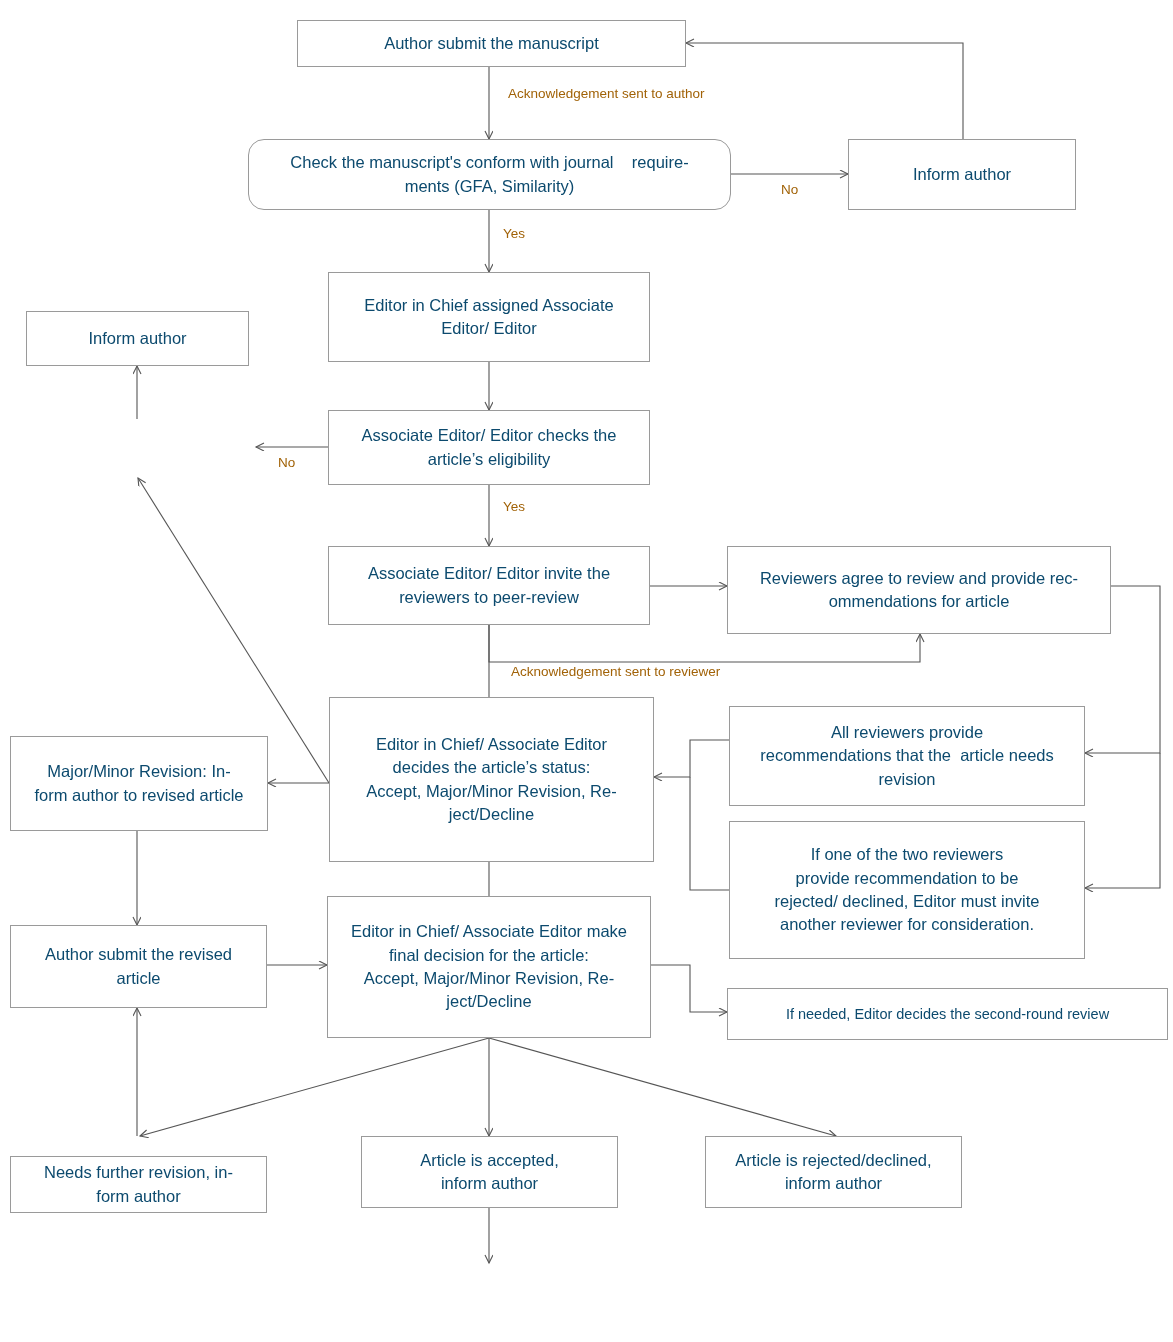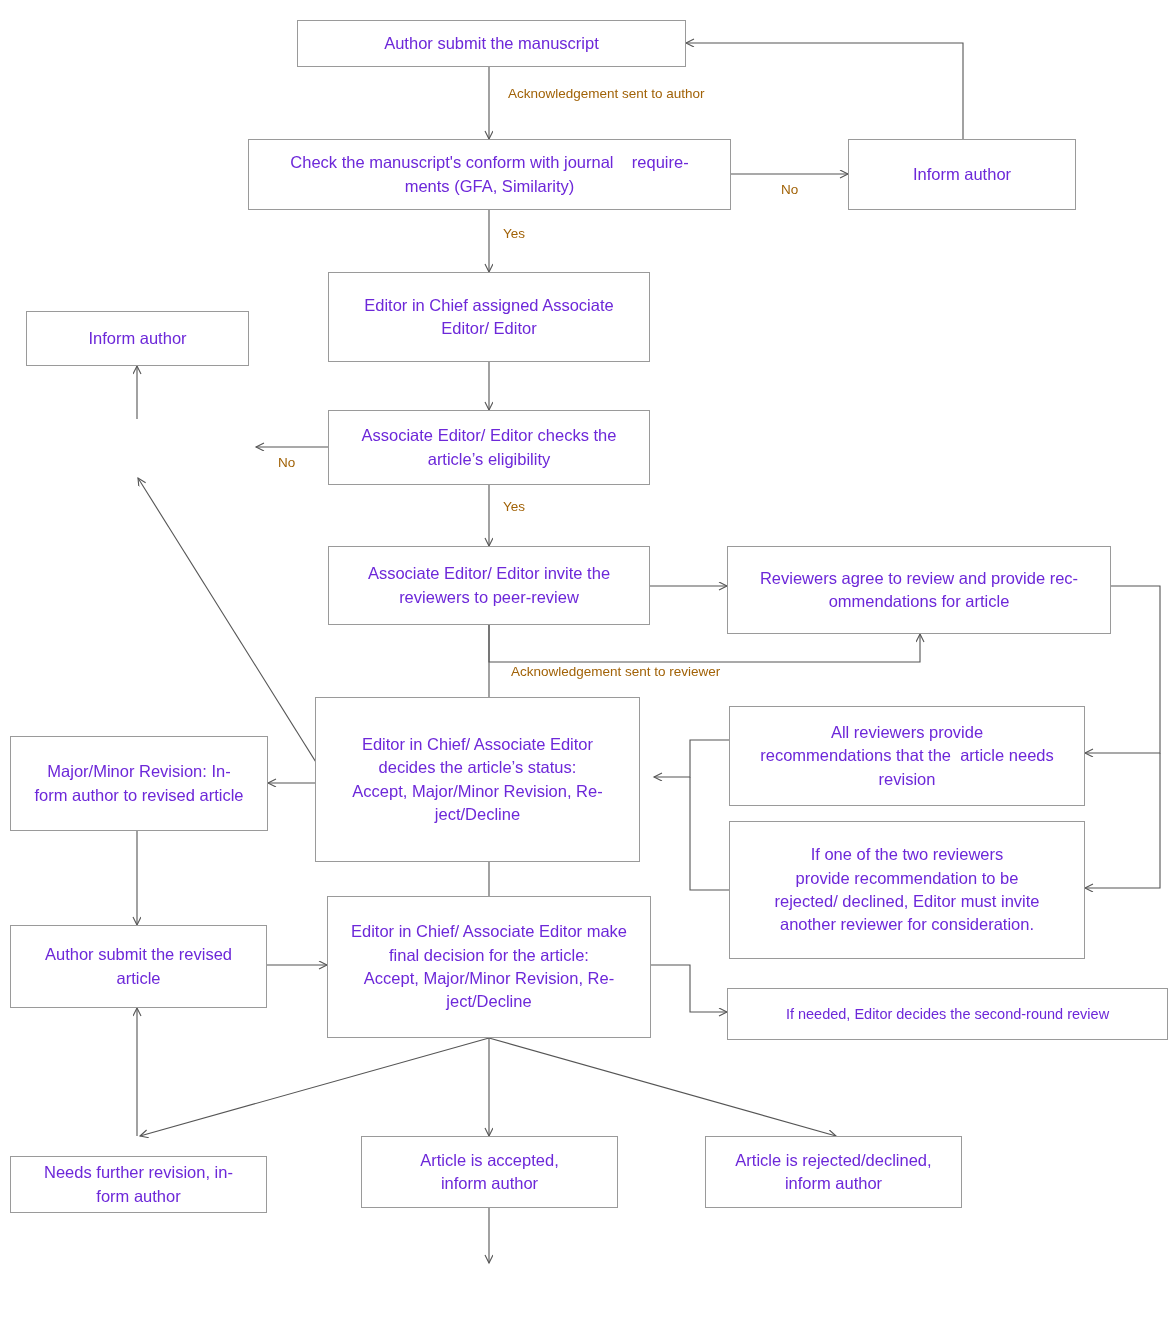--- a/index.html
+++ b/index.html
@@ -26,21 +26,21 @@
   }
   .node {
     position: absolute;
     box-sizing: border-box;
     border: 1px solid #9a9a9a;
     background: #ffffff;
     display: flex;
     align-items: center;
     justify-content: center;
     text-align: center;
-    color: #6d28d9;
+    color: #0c4a6e;
     font-size: 16.5px;
     line-height: 1.42;
     padding: 2px 8px;
     white-space: pre-wrap;
   }
   .edge-label {
     position: absolute;
     font-size: 13.5px;
     color: #a16207;
     white-space: pre;
@@ -110,21 +110,21 @@
       <path d="M137,1136 L137,1008" marker-end="url(#ah)"></path>
 
       <path d="M489,1208 L489,1263" marker-end="url(#ah)"></path>
     </g>
   </svg>
 
   <div class="node" style="left:297px; top:20px; width:389px; height:47px;">Author submit the manuscript</div>
 
   <div class="edge-label" style="left:508px; top:86px;">Acknowledgement sent to author</div>
 
-  <div class="node" style="left:248px; top:139px; width:483px; height:71px;">Check the manuscript's conform with journal    require-
+  <div class="node" style="left:248px; top:139px; width:483px; height:71px;border-radius:16px;">Check the manuscript's conform with journal    require-
 ments (GFA, Similarity)</div>
 
   <div class="edge-label" style="left:781px; top:182px;">No</div>
 
   <div class="node" style="left:848px; top:139px; width:228px; height:71px;">Inform author</div>
 
   <div class="edge-label" style="left:503px; top:226px;">Yes</div>
 
   <div class="node" style="left:328px; top:272px; width:322px; height:90px;">Editor in Chief assigned Associate
 Editor/ Editor</div>
@@ -140,21 +140,21 @@
   <div class="edge-label" style="left:503px; top:499px;">Yes</div>
 
   <div class="node" style="left:328px; top:546px; width:322px; height:79px;">Associate Editor/ Editor invite the
 reviewers to peer-review</div>
 
   <div class="node" style="left:727px; top:546px; width:384px; height:88px;">Reviewers agree to review and provide rec-
 ommendations for article</div>
 
   <div class="edge-label" style="left:511px; top:664px;">Acknowledgement sent to reviewer</div>
 
-  <div class="node" style="left:315px; top:697px; width:325px; height:165px;">Editor in Chief/ Associate Editor
+  <div class="node" style="left:329px; top:697px; width:325px; height:165px;">Editor in Chief/ Associate Editor
 decides the article’s status:
 Accept, Major/Minor Revision, Re-
 ject/Decline</div>
 
   <div class="node" style="left:729px; top:697px; width:356px; height:100px;margin-top:9px;">All reviewers provide
 recommendations that the  article needs
 revision</div>
 
   <div class="node" style="left:10px; top:736px; width:258px; height:95px;">Major/Minor Revision: In-
 form author to revised article</div>

